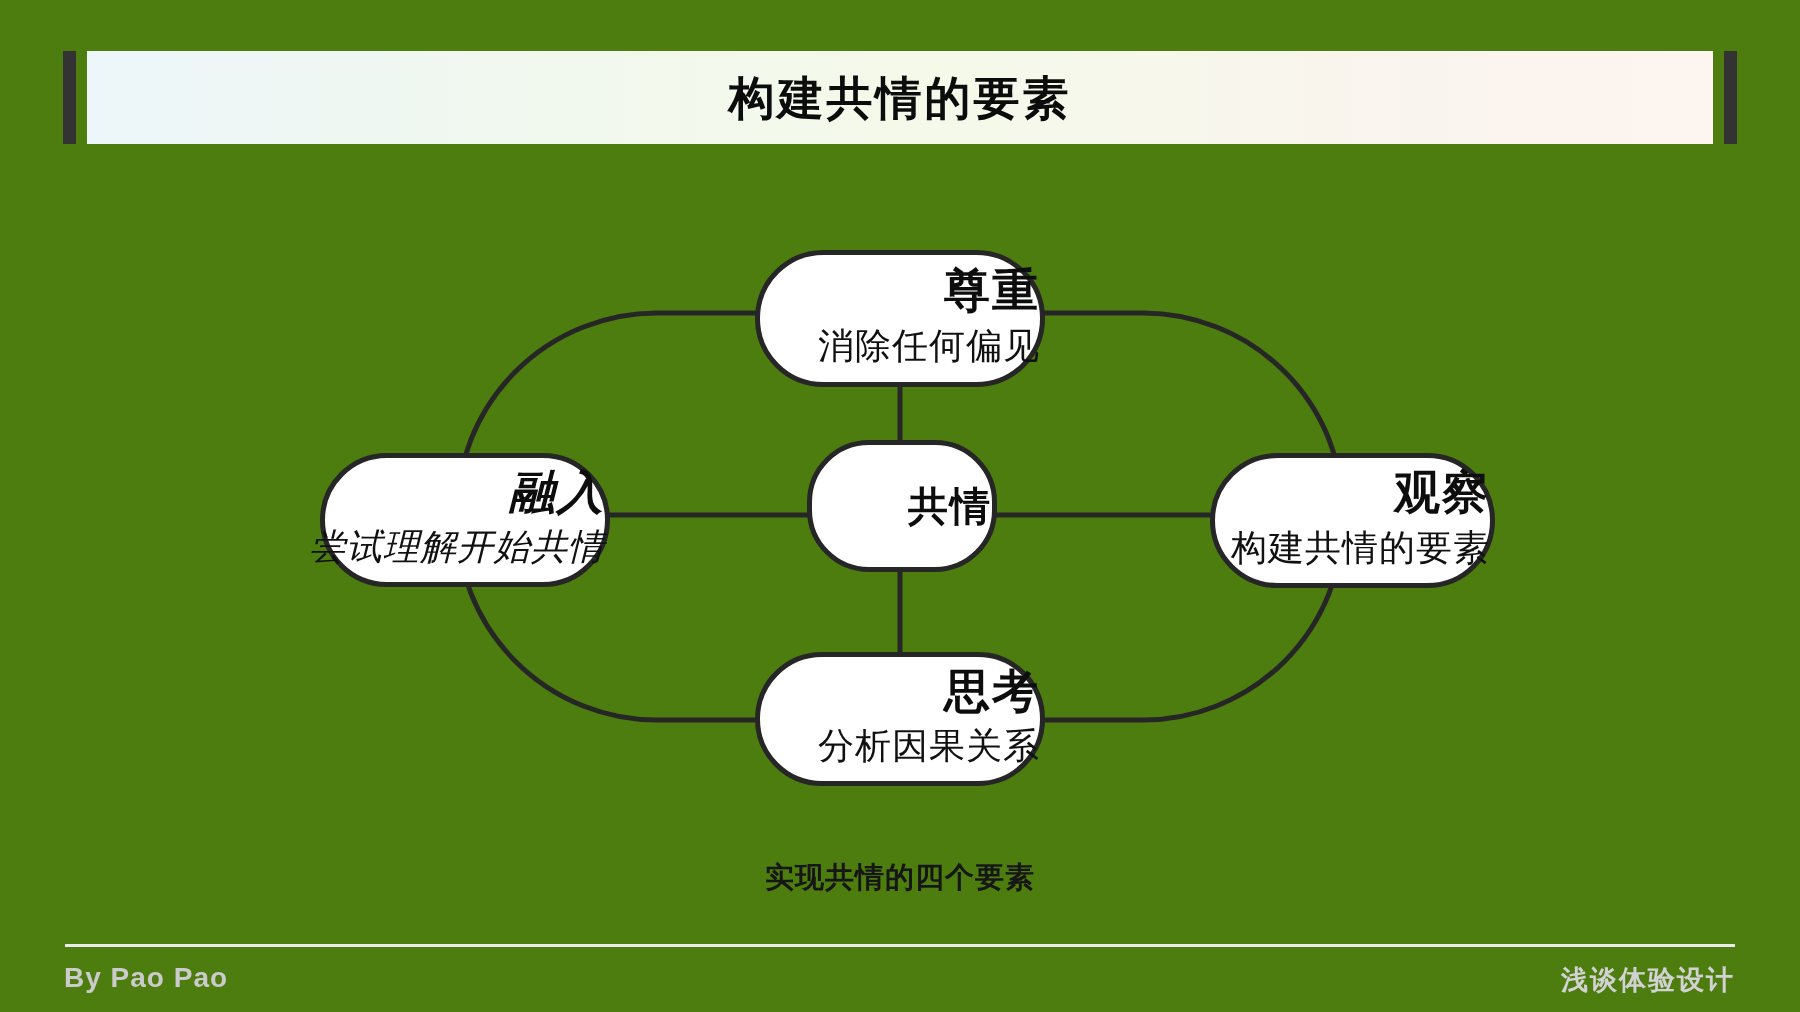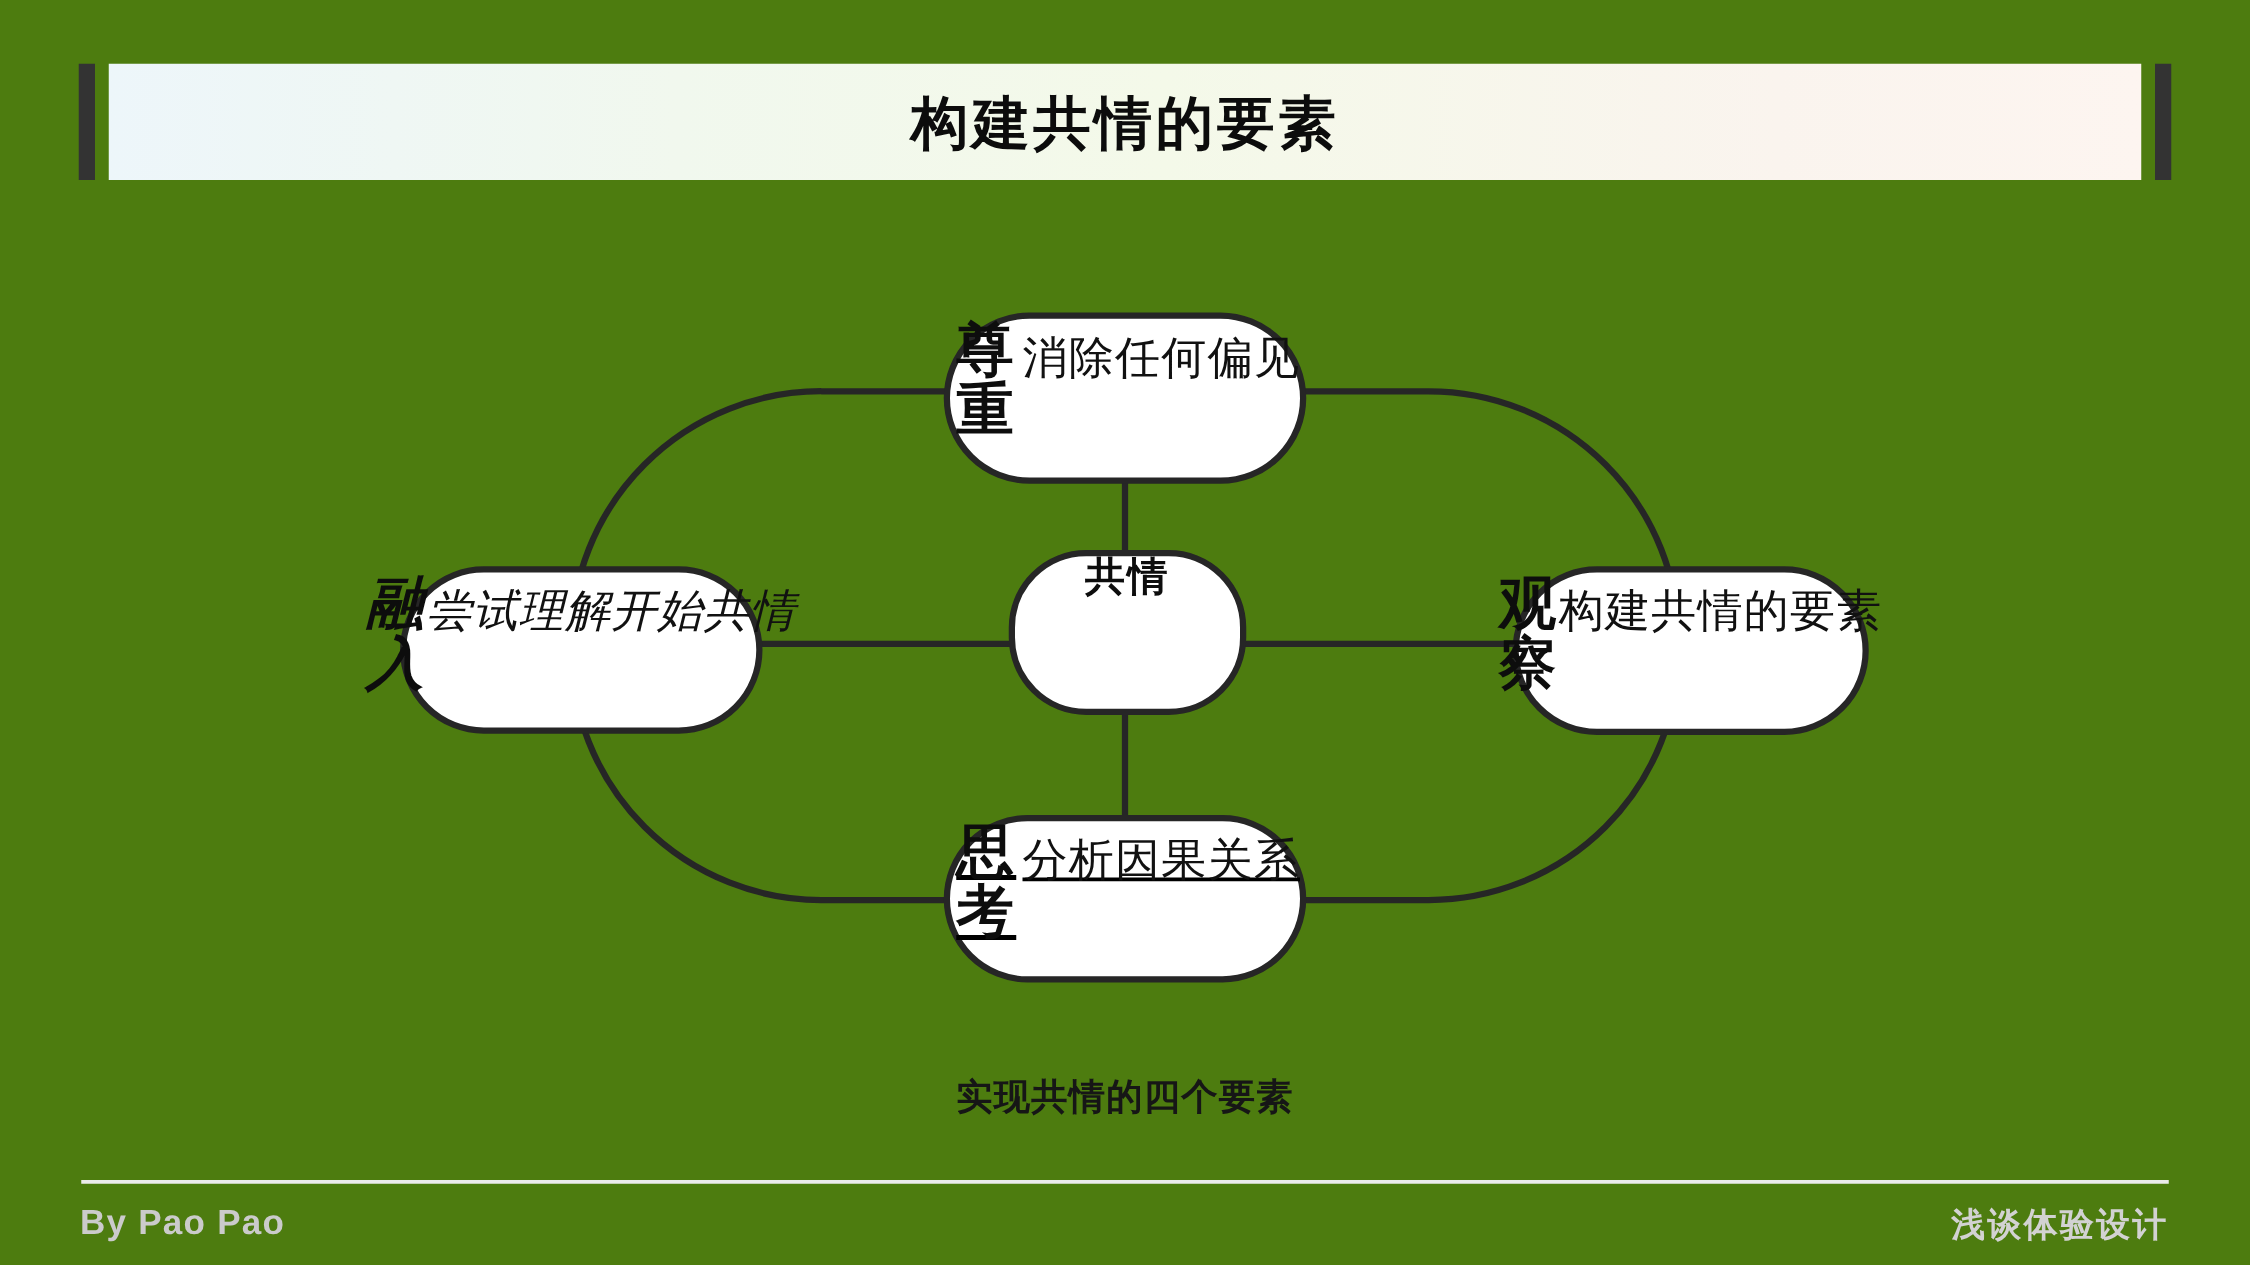--- a/index.html
+++ b/index.html
@@ -57,22 +57,22 @@
     left: 0;
     top: 0;
   }
   .node {
     position: absolute;
     box-sizing: border-box;
     background: #ffffff;
     border: 5px solid #262626;
     border-radius: 70px;
     display: flex;
-    flex-direction: row;
-    align-items: flex-start;
+    flex-direction: column;
+    align-items: flex-end;
     justify-content: center;
     text-align: center;
   }
   .node-title {
     font-size: 46px;
     font-weight: 900;
     color: #0d0d0d;
     line-height: 1.05;
     letter-spacing: 2px;
   }
@@ -80,23 +80,23 @@
     font-size: 36px;
     font-weight: 400;
     color: #111111;
     margin-top: 7px;
     letter-spacing: 1px;
     white-space: nowrap;
   }
   .node-top    { left: 755px;  top: 250px; width: 290px; height: 137px; }
   .node-left   { left: 320px;  top: 453px; width: 290px; height: 134px; font-style: italic; }
   .node-right  { left: 1210px; top: 453px; width: 285px; height: 135px; }
-  .node-bottom { left: 755px;  top: 652px; width: 290px; height: 134px; text-decoration: underline; }
+  .node-bottom { left: 755px;  top: 652px; width: 290px; height: 134px; }
   .node-center { left: 807px;  top: 440px; width: 190px; height: 132px; border-radius: 62px; }
-  .node-center .node-title { font-size: 32px; }
+  .node-center .node-title { font-size: 40px; }
 
   
   .caption {
     position: absolute;
     left: 0;
     top: 858px;
     width: 100%;
     text-align: center;
     font-size: 29px;
     font-weight: 800;

